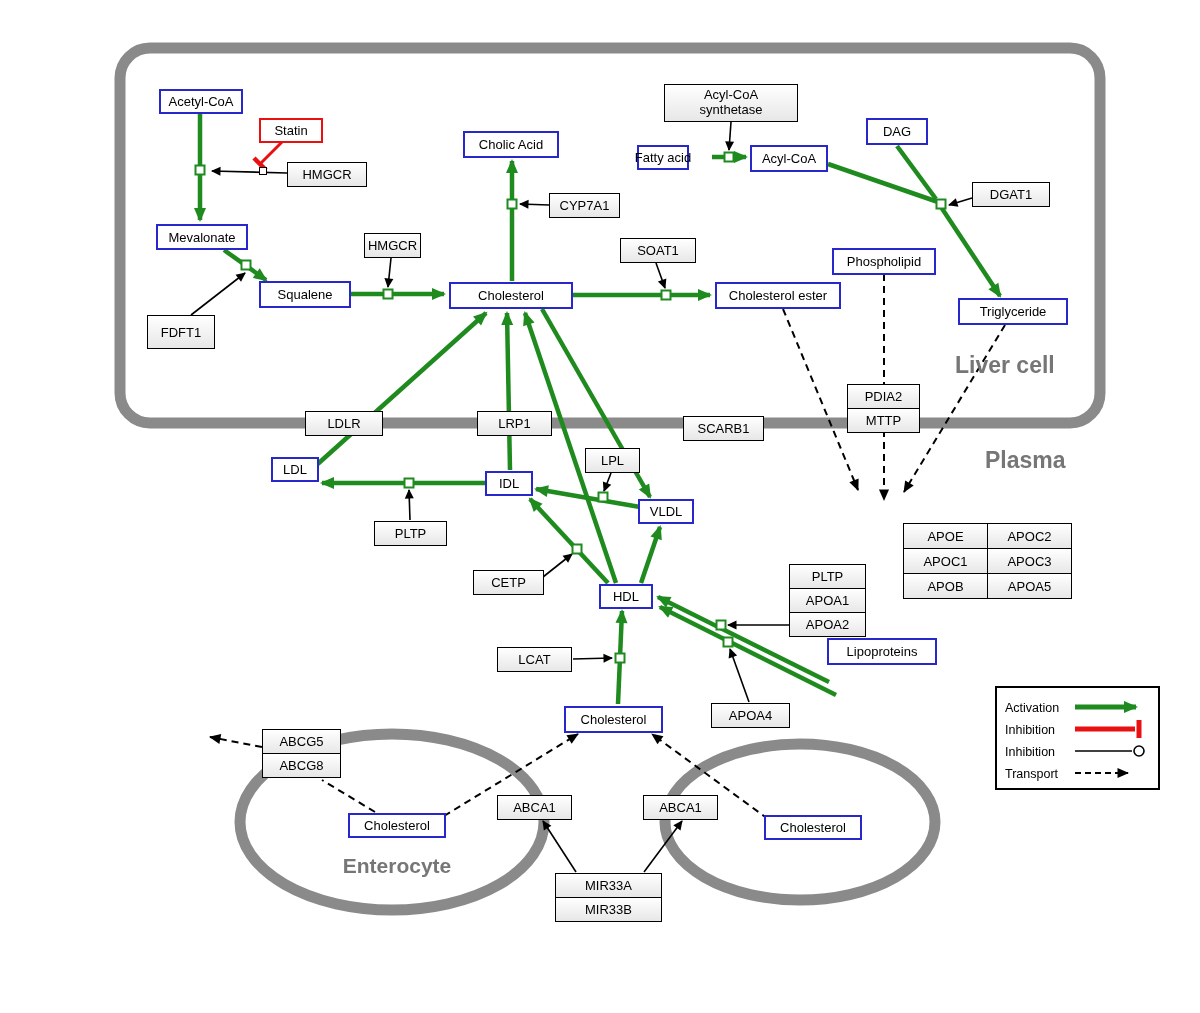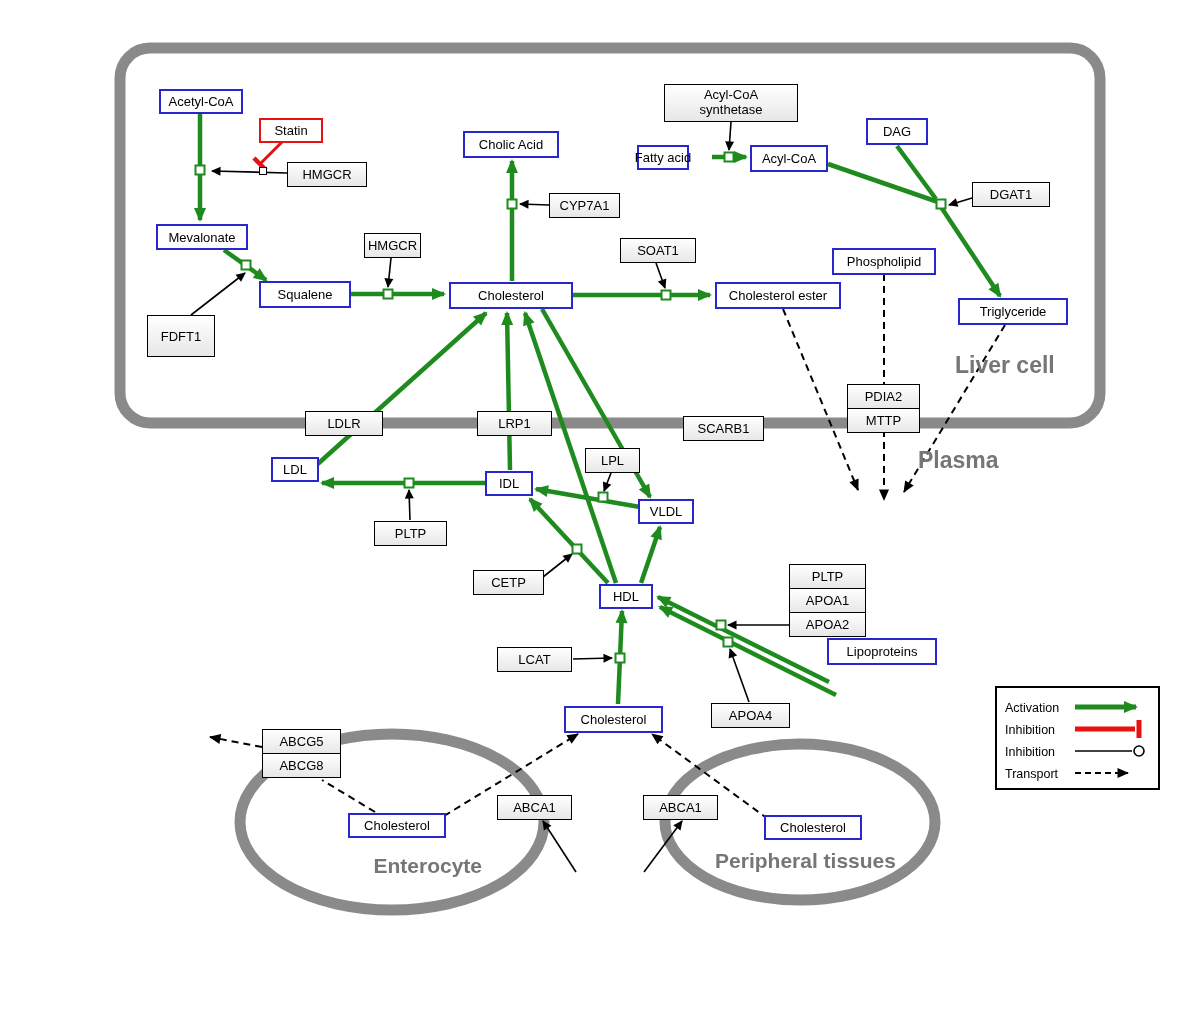--- a/index.html
+++ b/index.html
@@ -140,29 +140,28 @@
   <g>
     <path d="M1075,751 L1132,751" fill="none" stroke="#000" stroke-width="1.6"></path>
     <circle cx="1139" cy="751" r="5" fill="#fff" stroke="#000" stroke-width="1.6"></circle>
   </g>
   <g>
     <path d="M1075,773 L1128,773" fill="none" stroke="#000" stroke-width="2" stroke-dasharray="6 4" marker-end="url(#md)"></path>
   </g>
 </svg>
 
 <div class="region-label" style="left:955px;top:352px;font-size:23px">Liver cell</div>
-<div class="region-label" style="left:918px;top:447px;font-size:23px">Plasma</div>
-<div class="region-label" style="left:312px;top:854px;width:170px;text-align:right;font-size:21px">Enterocyte</div>
-<div class="region-label" style="left:698px;top:849px;width:215px;text-align:center;font-size:21px">Peripheral tissues</div>
+<div class="region-label" style="left:985px;top:447px;font-size:23px">Plasma</div>
+<div class="region-label" style="left:312px;top:854px;width:170px;text-align:center;font-size:21px">Enterocyte</div>
 
 <div class="box metab" style="left:159px;top:89px;width:84px;height:25px">Acetyl-CoA</div>
 <div class="box inhib" style="left:259px;top:118px;width:64px;height:25px">Statin</div>
 <div class="box gene" style="left:287px;top:162px;width:80px;height:25px">HMGCR</div>
 <div class="box metab" style="left:156px;top:224px;width:92px;height:26px">Mevalonate</div>
-<div class="box gene" style="left:147px;top:315px;width:68px;height:42px">FDFT1</div>
+<div class="box gene" style="left:147px;top:315px;width:68px;height:34px">FDFT1</div>
 <div class="box metab" style="left:259px;top:281px;width:92px;height:27px">Squalene</div>
 <div class="box gene" style="left:364px;top:233px;width:57px;height:25px">HMGCR</div>
 <div class="box metab" style="left:463px;top:131px;width:96px;height:27px">Cholic Acid</div>
 <div class="box gene" style="left:549px;top:193px;width:71px;height:25px">CYP7A1</div>
 <div class="box metab" style="left:449px;top:282px;width:124px;height:27px">Cholesterol</div>
 <div class="box gene" style="left:620px;top:238px;width:76px;height:25px">SOAT1</div>
 <div class="box metab" style="left:715px;top:282px;width:126px;height:27px">Cholesterol ester</div>
 <div class="box gene two-line" style="left:664px;top:84px;width:134px;height:38px">
   <span>Acyl-CoA</span>
   <span>synthetase</span>
@@ -192,29 +191,41 @@
 <div class="stack" style="left:789px;top:564px;width:77px">
   <div class="cell">PLTP</div>
   <div class="cell">APOA1</div>
   <div class="cell">APOA2</div>
 </div>
 <div class="box gene" style="left:497px;top:647px;width:75px;height:25px">LCAT</div>
 <div class="box gene" style="left:711px;top:703px;width:79px;height:25px">APOA4</div>
 <div class="box metab" style="left:827px;top:638px;width:110px;height:27px">Lipoproteins</div>
 <div class="box metab" style="left:564px;top:706px;width:99px;height:27px">Cholesterol</div>
 
+<div class="apo-table" style="left:903px;top:523px">
+  <div class="cell">APOE</div>
+  <div class="cell">APOC2</div>
+  <div class="cell">APOC1</div>
+  <div class="cell">APOC3</div>
+  <div class="cell">APOB</div>
+  <div class="cell">APOA5</div>
+</div>
 
 <div class="stack" style="left:262px;top:729px;width:79px">
   <div class="cell">ABCG5</div>
   <div class="cell">ABCG8</div>
 </div>
 <div class="box metab" style="left:348px;top:813px;width:98px;height:25px">Cholesterol</div>
 <div class="box gene" style="left:497px;top:795px;width:75px;height:25px">ABCA1</div>
 <div class="box gene" style="left:643px;top:795px;width:75px;height:25px">ABCA1</div>
 <div class="box metab" style="left:764px;top:815px;width:98px;height:25px">Cholesterol</div>
+<div class="stack" style="left:555px;top:873px;width:107px">
+  <div class="cell">MIR33A</div>
+  <div class="cell">MIR33B</div>
+</div>
 
 <div class="legend">
   <div class="legend-label" style="left:8px;top:13px">Activation</div>
   <div class="legend-label" style="left:8px;top:35px">Inhibition</div>
   <div class="legend-label" style="left:8px;top:57px">Inhibition</div>
   <div class="legend-label" style="left:8px;top:79px">Transport</div>
 </div>
 
 </div>
 

